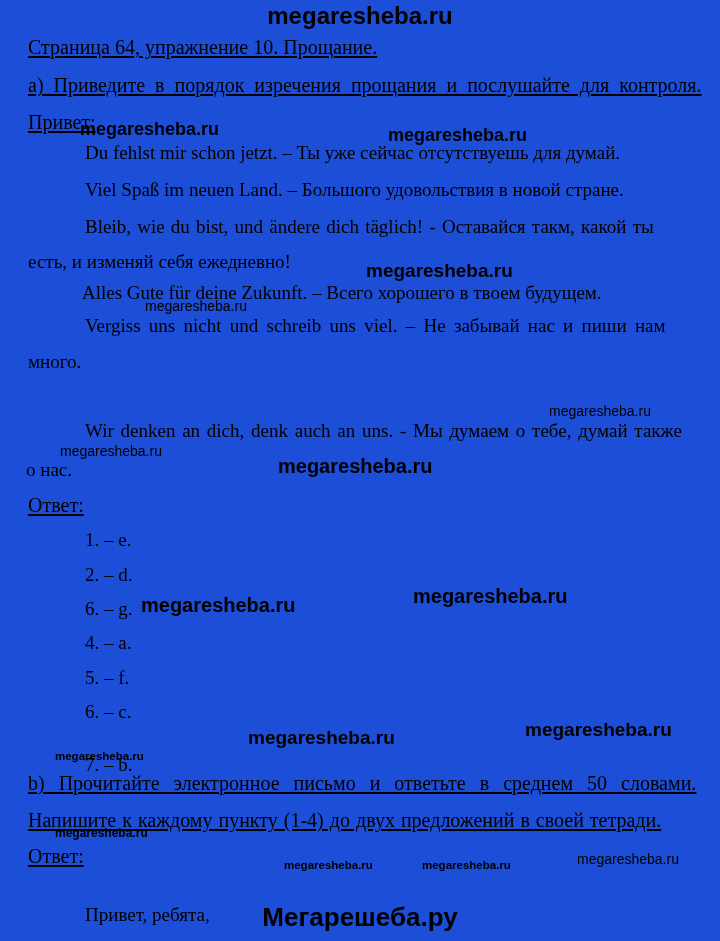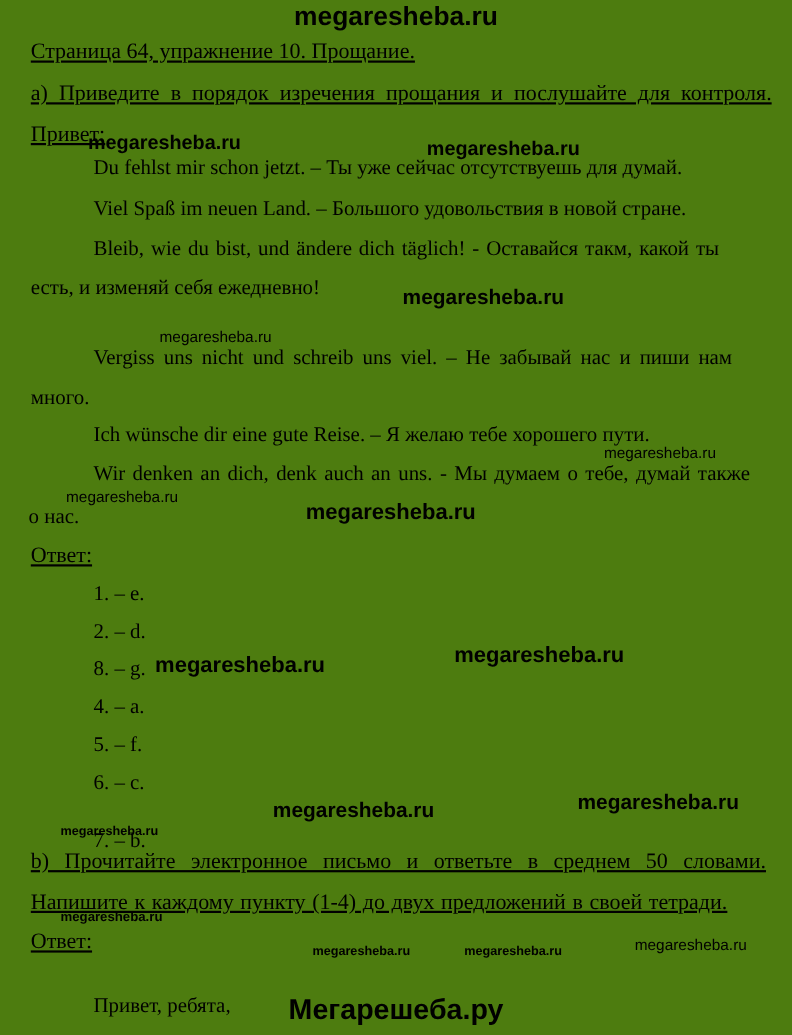--- a/index.html
+++ b/index.html
@@ -1,19 +1,19 @@
 <!DOCTYPE html>
 <html><head>
 <meta charset="utf-8">
 <style>
   html,body { margin:0; padding:0; background:#ffffff; }
   .page {
     position:relative;
     width:720px; height:941px;
-    background:#4d7c0f;
+    background:#1d4ed8;
     color:#000;
     font-family:"Liberation Serif","DejaVu Serif",serif;
     overflow:hidden;
   }
   .ln { position:absolute; white-space:nowrap; font-size:19px; line-height:1.15; }
   .h  { font-size:20px; }
   .u  { text-decoration:underline; text-underline-offset:2px; }
   .center { left:0; width:720px; text-align:center; }
   .sans { font-family:"Liberation Sans","DejaVu Sans",sans-serif; }
   .wm { position:absolute; white-space:nowrap; font-family:"Liberation Sans","DejaVu Sans",sans-serif; font-weight:700; line-height:1; }
@@ -42,46 +42,46 @@
   <div class="ln" style="left:85px; top:142px;">Du fehlst mir schon jetzt. – Ты уже сейчас отсутствуешь для думай.</div>
 
   <div class="ln" style="left:85px; top:179px;">Viel Spaß im neuen Land. – Большого удовольствия в новой стране.</div>
 
   <div class="ln" style="left:85px; top:216px; word-spacing:1.5px;">Bleib, wie du bist, und ändere dich täglich! - Оставайся такм, какой ты</div>
 
   <div class="ln" style="left:28px; top:251px;">есть, и изменяй себя ежедневно!</div>
 
   <div class="wm wm-big" style="left:366px; top:261px;">megaresheba.ru</div>
 
+  <div class="ln" style="left:82px; top:282px;">Alles Gute für deine Zukunft. – Всего хорошего в твоем будущем.</div>
 
   <div class="wm wm-reg" style="left:145px; top:299px;">megaresheba.ru</div>
 
   <div class="ln" style="left:85px; top:315px; word-spacing:3.5px;">Vergiss uns nicht und schreib uns viel. – Не забывай нас и пиши нам</div>
 
   <div class="ln" style="left:28px; top:351px;">много.</div>
 
-  <div class="ln" style="left:85px; top:385px;">Ich wünsche dir eine gute Reise. – Я желаю тебе хорошего пути.</div>
 
   <div class="wm wm-reg" style="left:549px; top:404px;">megaresheba.ru</div>
 
   <div class="ln" style="left:85px; top:420px; word-spacing:2px;">Wir denken an dich, denk auch an uns. - Мы думаем о тебе, думай также</div>
 
   <div class="wm wm-reg" style="left:60px; top:444px;">megaresheba.ru</div>
 
   <div class="ln" style="left:26px; top:459px;text-align:right;">о нас.</div>
 
   <div class="wm" style="left:278px; top:456px; font-size:20px;">megaresheba.ru</div>
 
   <div class="ln h u" style="left:28px; top:494px;">Ответ:</div>
 
   <div class="ln" style="left:85px; top:529px;">1. – e.</div>
 
   <div class="ln" style="left:85px; top:564px;">2. – d.</div>
 
-  <div class="ln" style="left:85px; top:598px;">8. – g.</div>
+  <div class="ln" style="left:85px; top:598px;">6. – g.</div>
 
   <div class="wm" style="left:141px; top:595px; font-size:20px;">megaresheba.ru</div>
   <div class="wm" style="left:413px; top:586px; font-size:20px;">megaresheba.ru</div>
 
   <div class="ln" style="left:85px; top:632px;">4. – a.</div>
 
   <div class="ln" style="left:85px; top:667px;">5. – f.</div>
 
   <div class="ln" style="left:85px; top:701px;">6. – c.</div>
 

